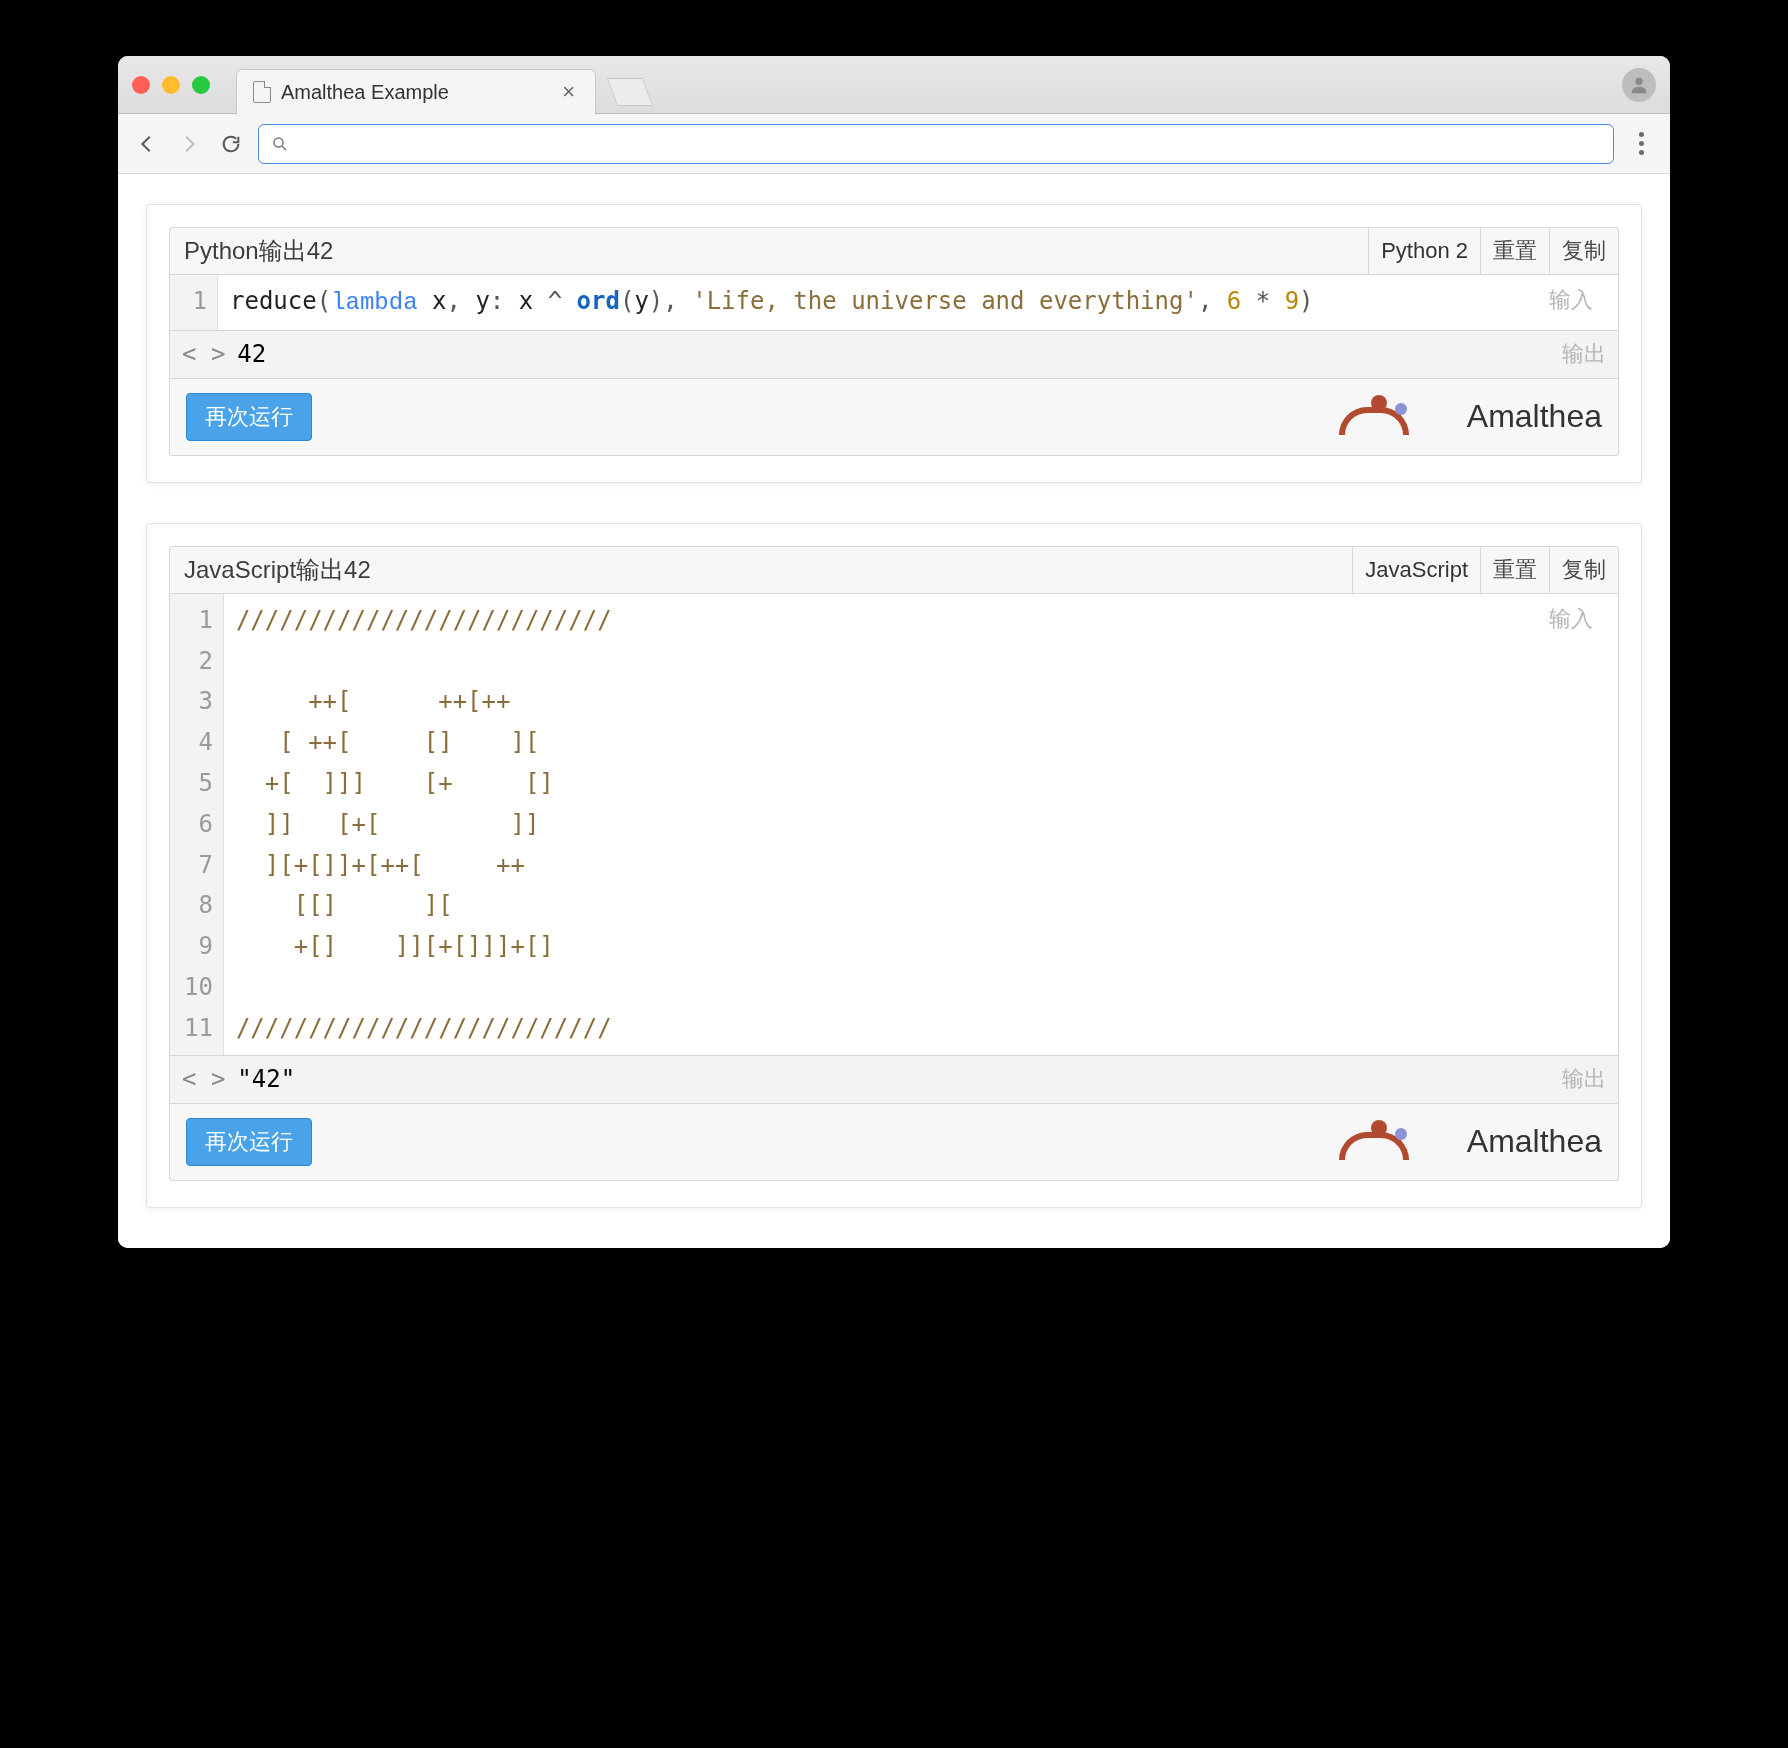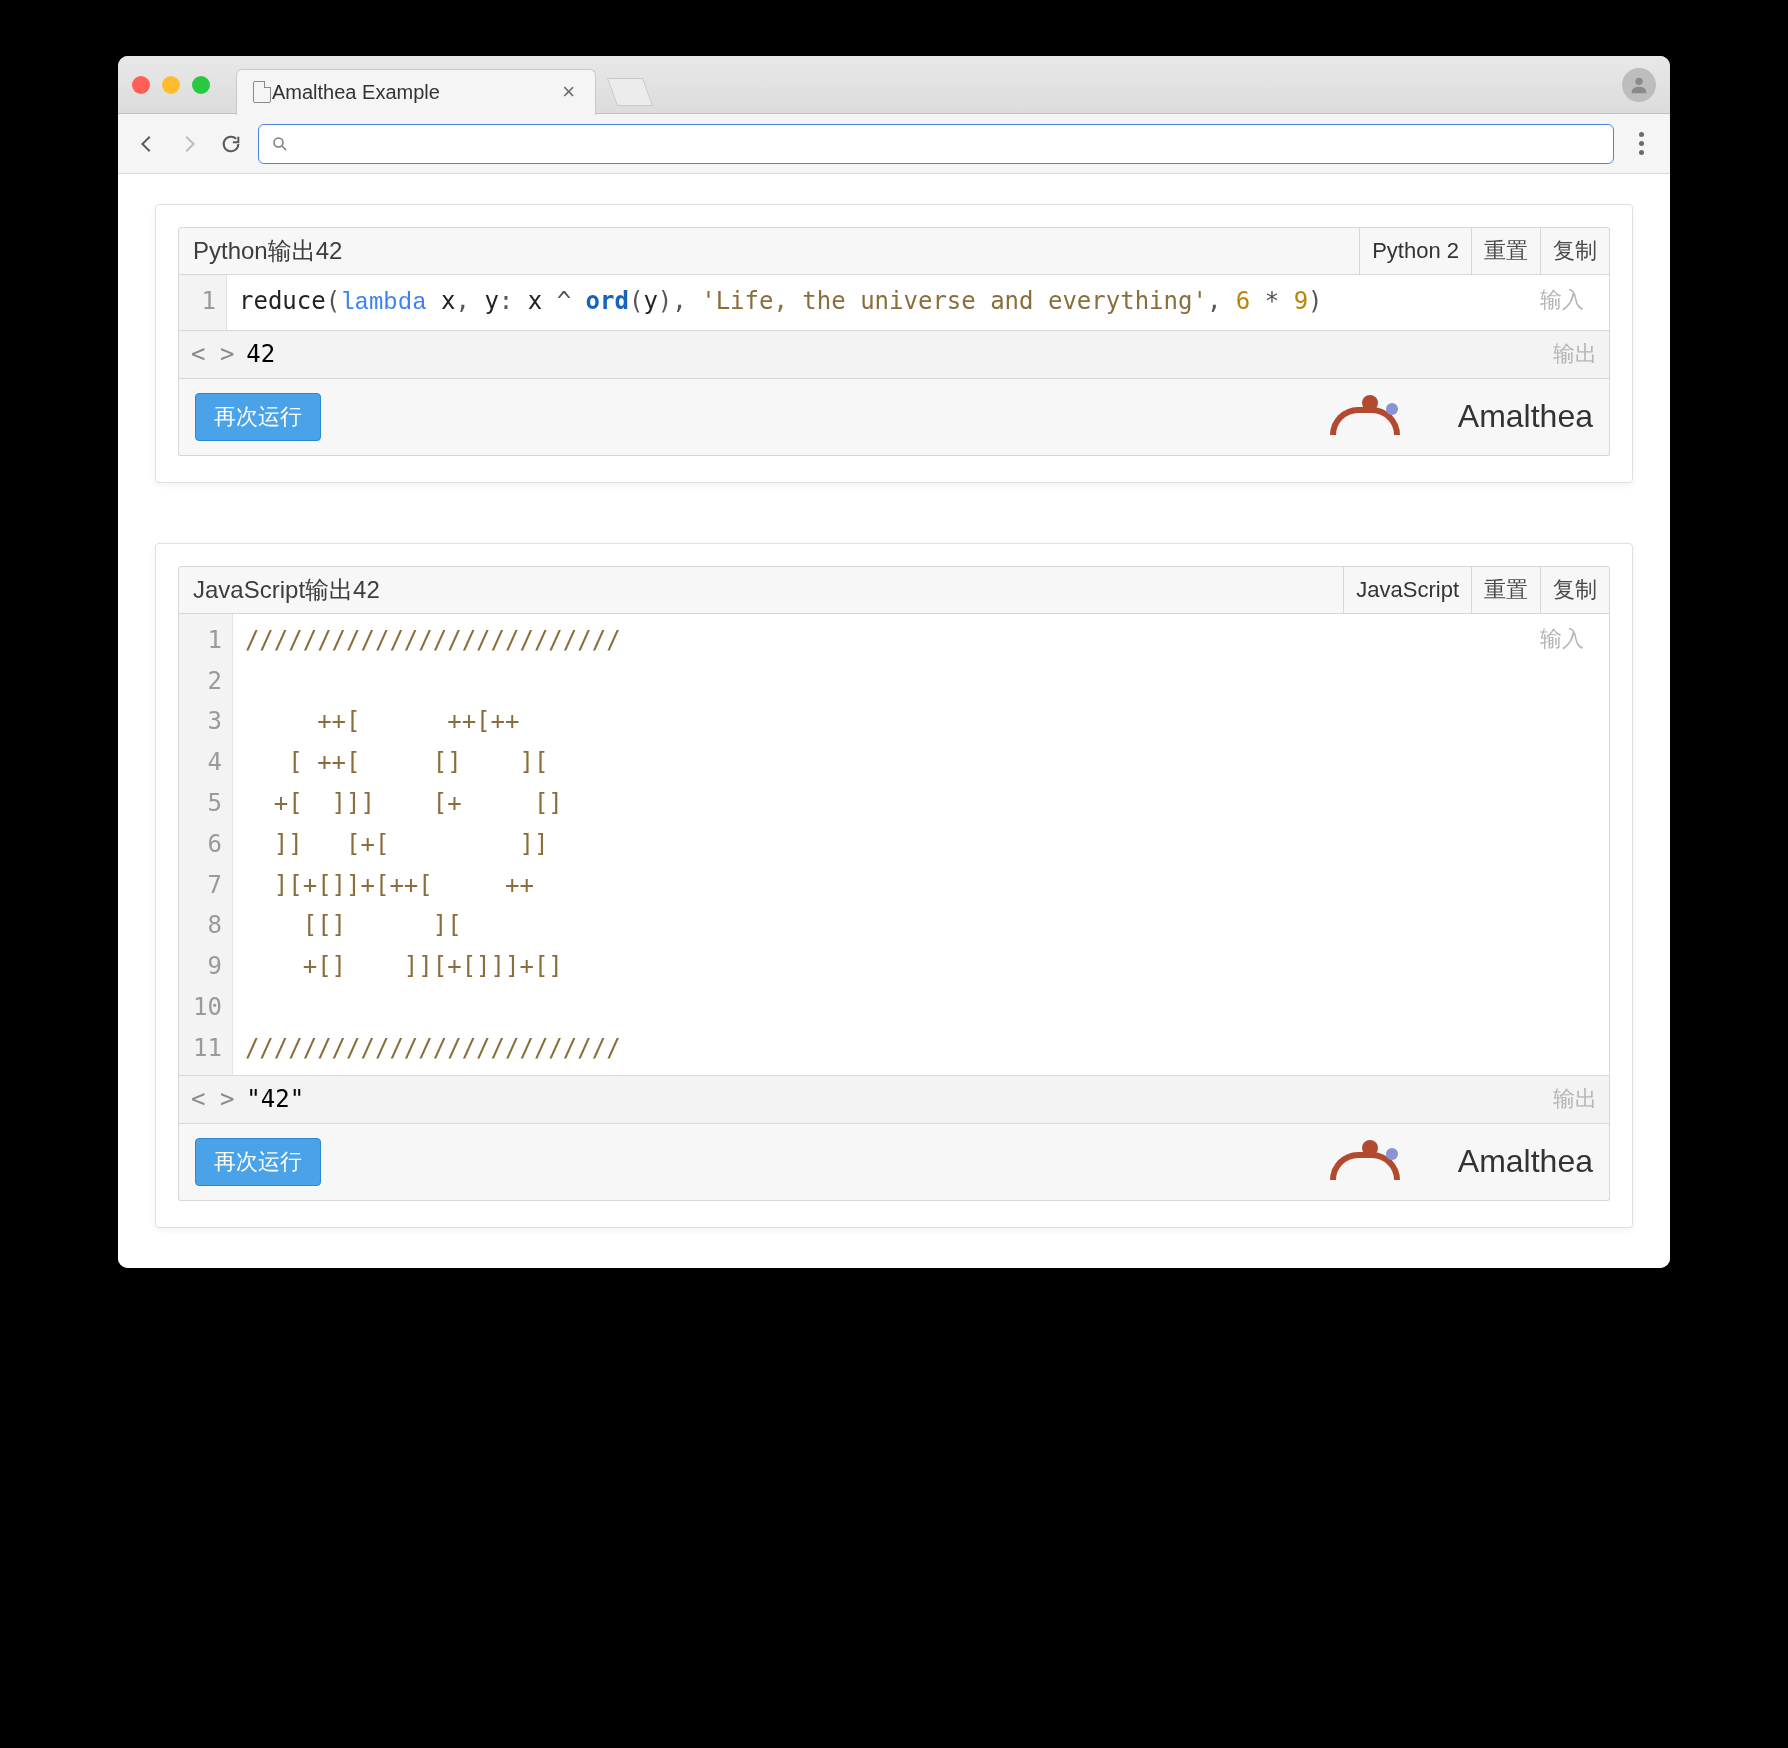--- a/index.html
+++ b/index.html
@@ -28,21 +28,21 @@
     align-items: center;
     padding: 0 14px;
     gap: 10px;
   }
   .traffic { display:flex; gap:12px; margin-right:16px; }
   .tl-btn { width:18px; height:18px; border-radius:50%; }
   .tl-close { background:#ff5f57; }
   .tl-min   { background:#ffbd2e; }
   .tl-max   { background:#28c940; }
   .tab {
-    display:flex; align-items:center; gap:1px;
+    display:flex; align-items:center; gap:10px;
     background:#f5f5f5;
     border:1px solid #c9c9c9;
     border-bottom:none;
     border-radius:6px 6px 0 0;
     height:46px;
     padding:0 16px;
     min-width:360px;
     position:relative;
     top:7px;
   }
@@ -82,22 +82,22 @@
     padding:0 12px;
   }
   .omnibox svg { width:18px; height:18px; stroke:#7a7a7a; fill:none; stroke-width:2;}
   .omnibox input { border:none; outline:none; flex:1; font-size:18px; background:transparent;}
   .menu-dots { width:30px; display:flex; flex-direction:column; align-items:center; gap:4px;}
   .menu-dots span{ width:5px; height:5px; background:#6b6b6b; border-radius:50%;}
 
   
   .page {
     background:#fff;
-    padding:30px 37px 40px;
-    display:flex; flex-direction:column; gap:60px;
+    padding:30px 28px 40px;
+    display:flex; flex-direction:column; gap:40px;
   }
   .card {
     border:1px solid #e0e0e0;
     border-radius:4px;
     box-shadow:0 2px 6px rgba(0,0,0,0.06);
     background:#fff;
     padding:22px 22px 26px;
   }
   .block-head {
     display:flex; align-items:center;

